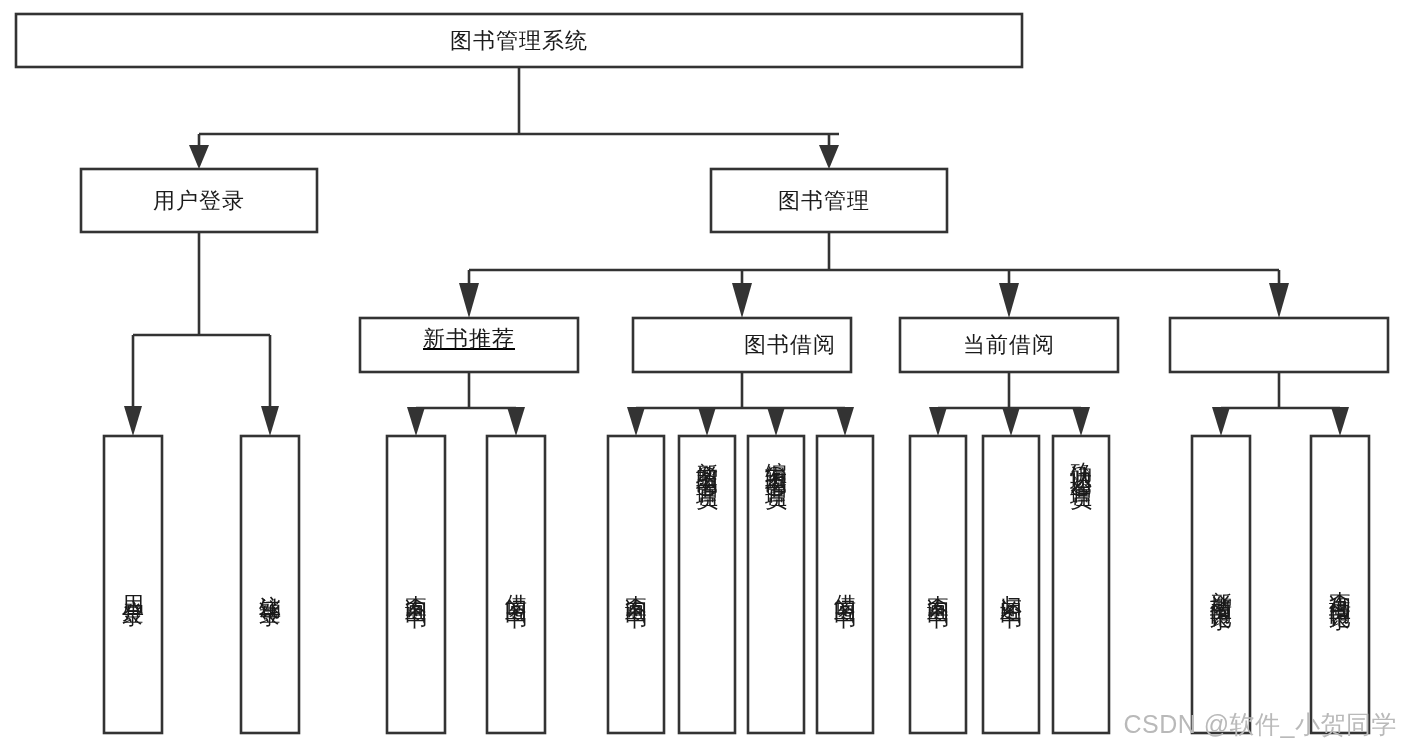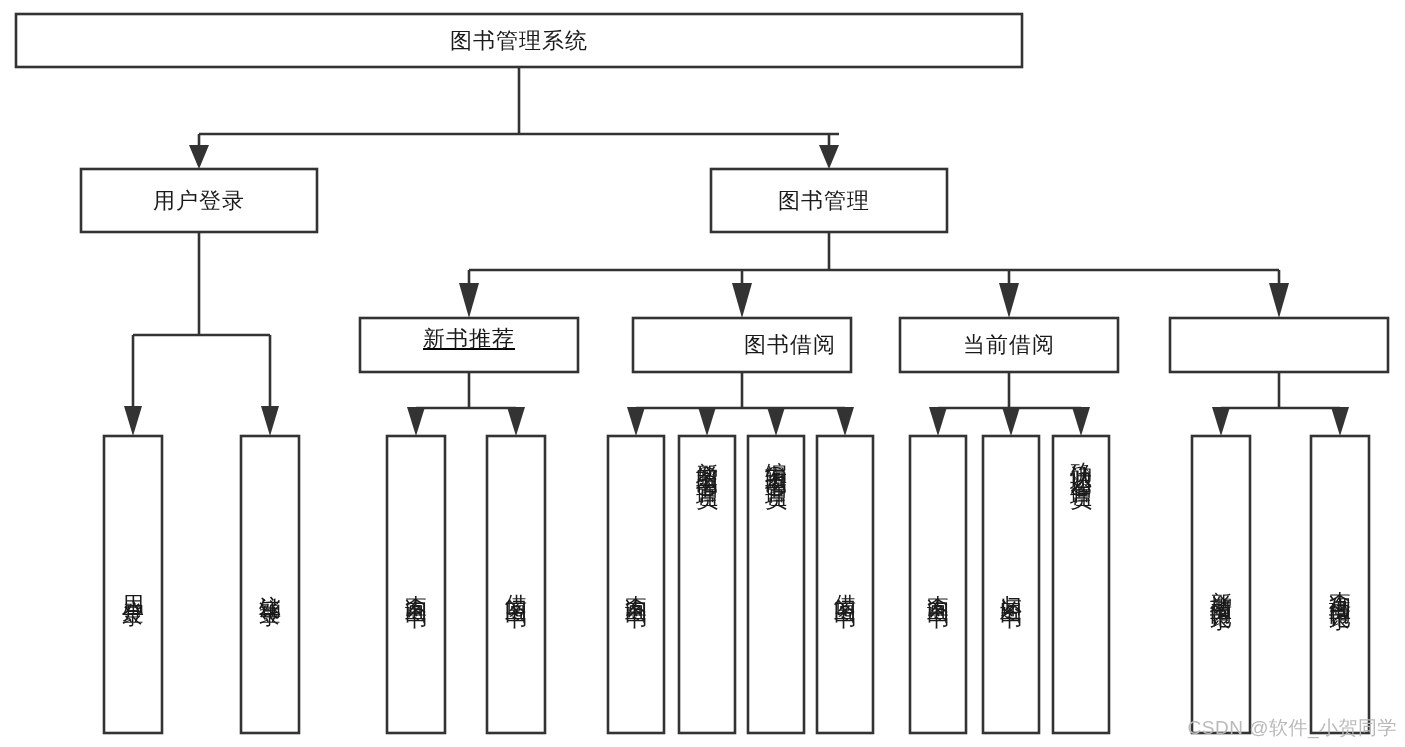--- a/index.html
+++ b/index.html
@@ -70,21 +70,21 @@
     font-size: 22px;
     color: #1a1a1a;
     white-space: nowrap;
     letter-spacing: 1px;
   }
   #watermark {
     position: absolute;
     right: 8px;
     bottom: 6px;
     font-family: "Liberation Sans", "DejaVu Sans", sans-serif;
-    font-size: 19px;
+    font-size: 25px;
     color: #b9b9b9;
     white-space: nowrap;
     letter-spacing: 0.5px;
   }
 </style>
 </head>
 <body>
 
 <div id="diagram-root">
 

